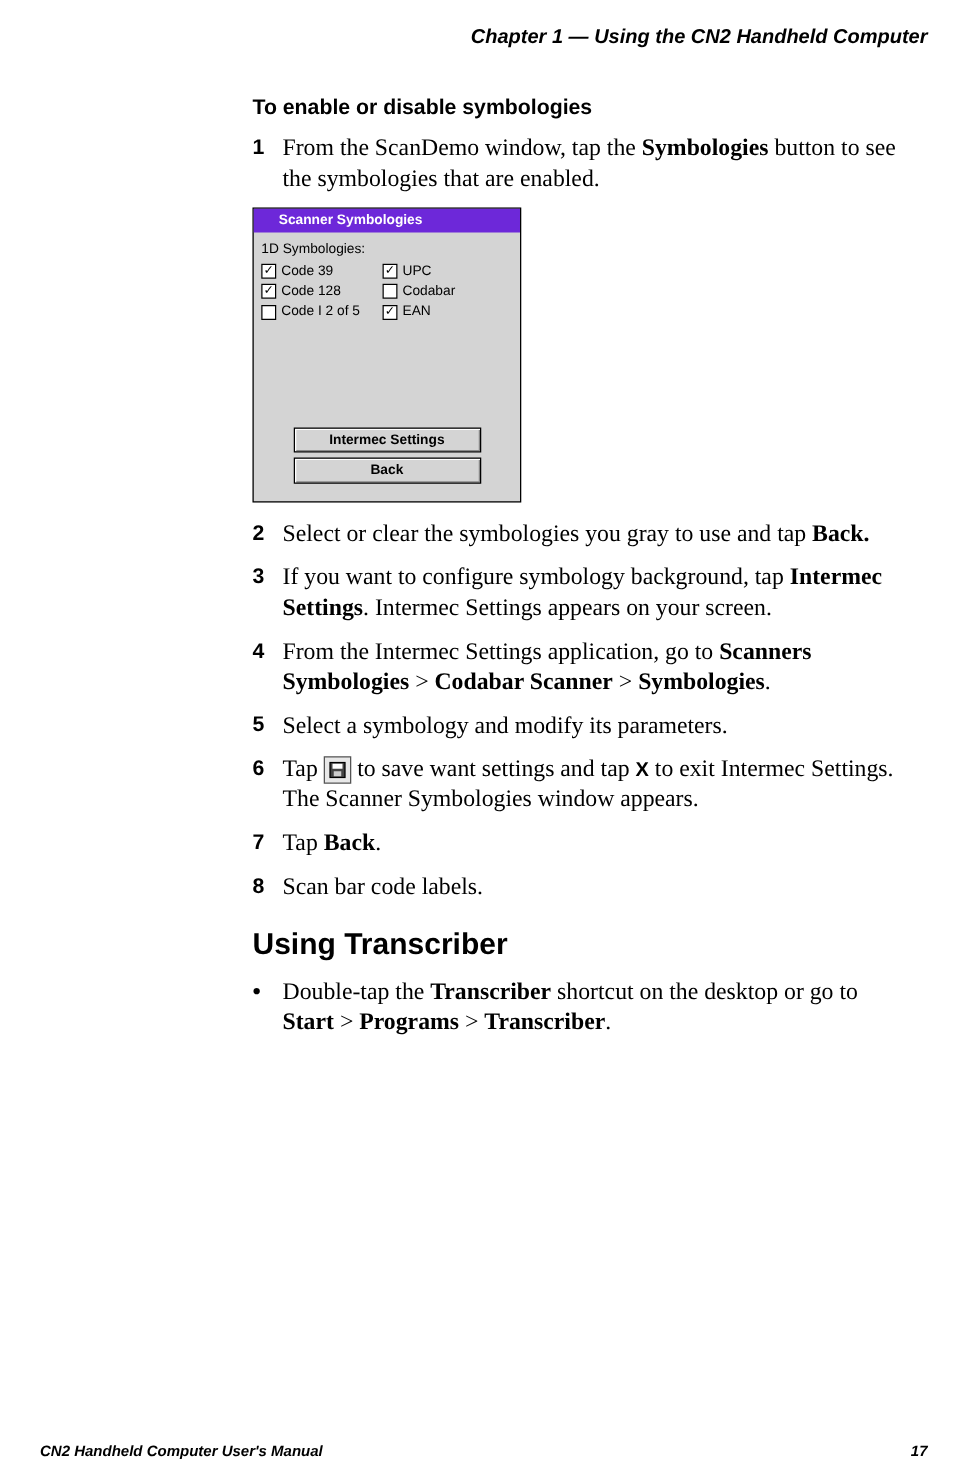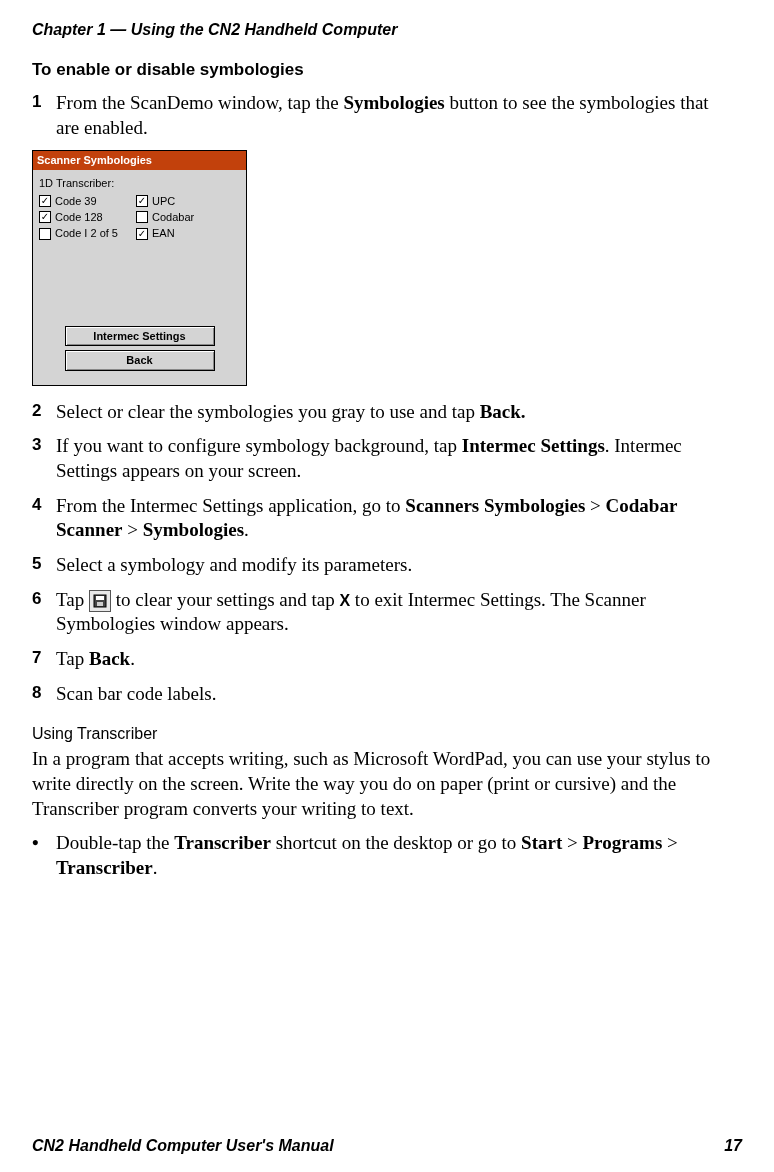--- a/index.html
+++ b/index.html
@@ -17,37 +17,38 @@
   }
   .page {
     padding: 20px 32px 30px 32px;
     height: 100%;
     position: relative;
   }
   .running-head {
     font-weight: bold;
     font-style: italic;
     font-size: 16px;
-    text-align: left;
-    font-family: Arial, Helvetica, sans-serif;
-    margin-bottom: 18px;
+    text-align: right;
+    font-family: Arial, Helvetica, sans-serif;
+    margin-bottom: 34px;
   }
   .content {
+    margin-left: 170px;
     margin-right: 10px;
   }
   .subheading {
     font-family: Arial, Helvetica, sans-serif;
     font-weight: bold;
     font-size: 17px;
     margin: 6px 0 8px 0;
   }
   .section-heading {
     font-family: Arial, Helvetica, sans-serif;
-    font-weight: normal;
-    font-size: 16px;
+    font-weight: bold;
+    font-size: 24px;
     margin: 18px 0 2px 0;
   }
   .step {
     display: flex;
     margin: 10px 0;
     font-size: 19px;
   }
   .step-num {
     font-family: Arial, Helvetica, sans-serif;
     font-weight: bold;
@@ -76,44 +77,44 @@
     margin: 10px 0 10px 24px;
     font-size: 19px;
   }
   .body-para {
     margin: 2px 0 10px 0;
     font-size: 19px;
   }
   b { font-weight: bold; }
   .footer {
     position: absolute;
-    bottom: 15px;
+    bottom: 2px;
     left: 32px;
     right: 32px;
     font-family: Arial, Helvetica, sans-serif;
     font-weight: bold;
     font-style: italic;
-    font-size: 16px;
+    font-size: 12px;
     display: flex;
     justify-content: space-between;
   }
 
   
   .shot {
     width: 215px;
     margin: 8px 0 14px 0;
     border: 1px solid #000;
     background: #d4d4d4;
     font-family: 'MS Sans Serif', Arial, sans-serif;
     font-size: 11px;
   }
   .shot-title {
-    background: #c2410c;
+    background: #6d28d9;
     color: #fff;
-    padding: 2px 4px;
+    padding: 2px 20px;
     font-weight: bold;
     font-size: 11px;
     font-family: Arial, sans-serif;
   }
   .shot-body {
     padding: 6px;
     height: 215px;
     position: relative;
   }
   .shot-label {
@@ -177,21 +178,21 @@
     <div class="step">
       <div class="step-num">1</div>
       <div class="step-body">
         <span>From the ScanDemo window, tap the </span><b>Symbologies</b><span> button to see the symbologies that are enabled.</span>
       </div>
     </div>
 
     <div class="shot">
       <div class="shot-title">Scanner Symbologies</div>
       <div class="shot-body">
-        <div class="shot-label">1D Transcriber:</div>
+        <div class="shot-label">1D Symbologies:</div>
         <div class="cb-cols">
           <div class="cb-col">
             <div class="cb">
                 <span class="cb-box">✓</span>
                 <span>Code 39</span>
               </div>
             <div class="cb">
                 <span class="cb-box">✓</span>
                 <span>Code 128</span>
               </div>
@@ -250,38 +251,37 @@
 
     <div class="step">
       <div class="step-num">6</div>
       <div class="step-body">
         <span>Tap </span><span class="inline-icon">
             <svg width="14" height="14" viewBox="0 0 14 14">
               <rect x="1" y="1" width="12" height="12" fill="#444" stroke="#000"></rect>
               <rect x="3" y="2" width="8" height="4" fill="#fff"></rect>
               <rect x="4" y="8" width="6" height="4" fill="#ccc"></rect>
             </svg>
-          </span><span> to clear your settings and tap  </span><span class="inline-x">X</span><span>  to exit Intermec Settings. The Scanner Symbologies window appears.</span>
+          </span><span> to save want settings and tap  </span><span class="inline-x">X</span><span>  to exit Intermec Settings. The Scanner Symbologies window appears.</span>
       </div>
     </div>
 
     <div class="step">
       <div class="step-num">7</div>
       <div class="step-body">
         <span>Tap </span><b>Back</b><span>.</span>
       </div>
     </div>
 
     <div class="step">
       <div class="step-num">8</div>
       <div class="step-body">Scan bar code labels.</div>
     </div>
 
     <div class="section-heading">Using Transcriber</div>
-    <div class="body-para">In a program that accepts writing, such as Microsoft WordPad, you can use your stylus to write directly on the screen. Write the way you do on paper (print or cursive) and the Transcriber program converts your writing to text.</div>
 
 
     <div class="bullet">
       <div class="bullet-mark">•</div>
       <div class="bullet-body">
         <span>Double-tap the </span><b>Transcriber</b><span> shortcut on the desktop or go to </span><b>Start</b><span> &gt; </span><b>Programs</b><span> &gt; </span><b>Transcriber</b><span>.</span>
       </div>
     </div>
 
 

